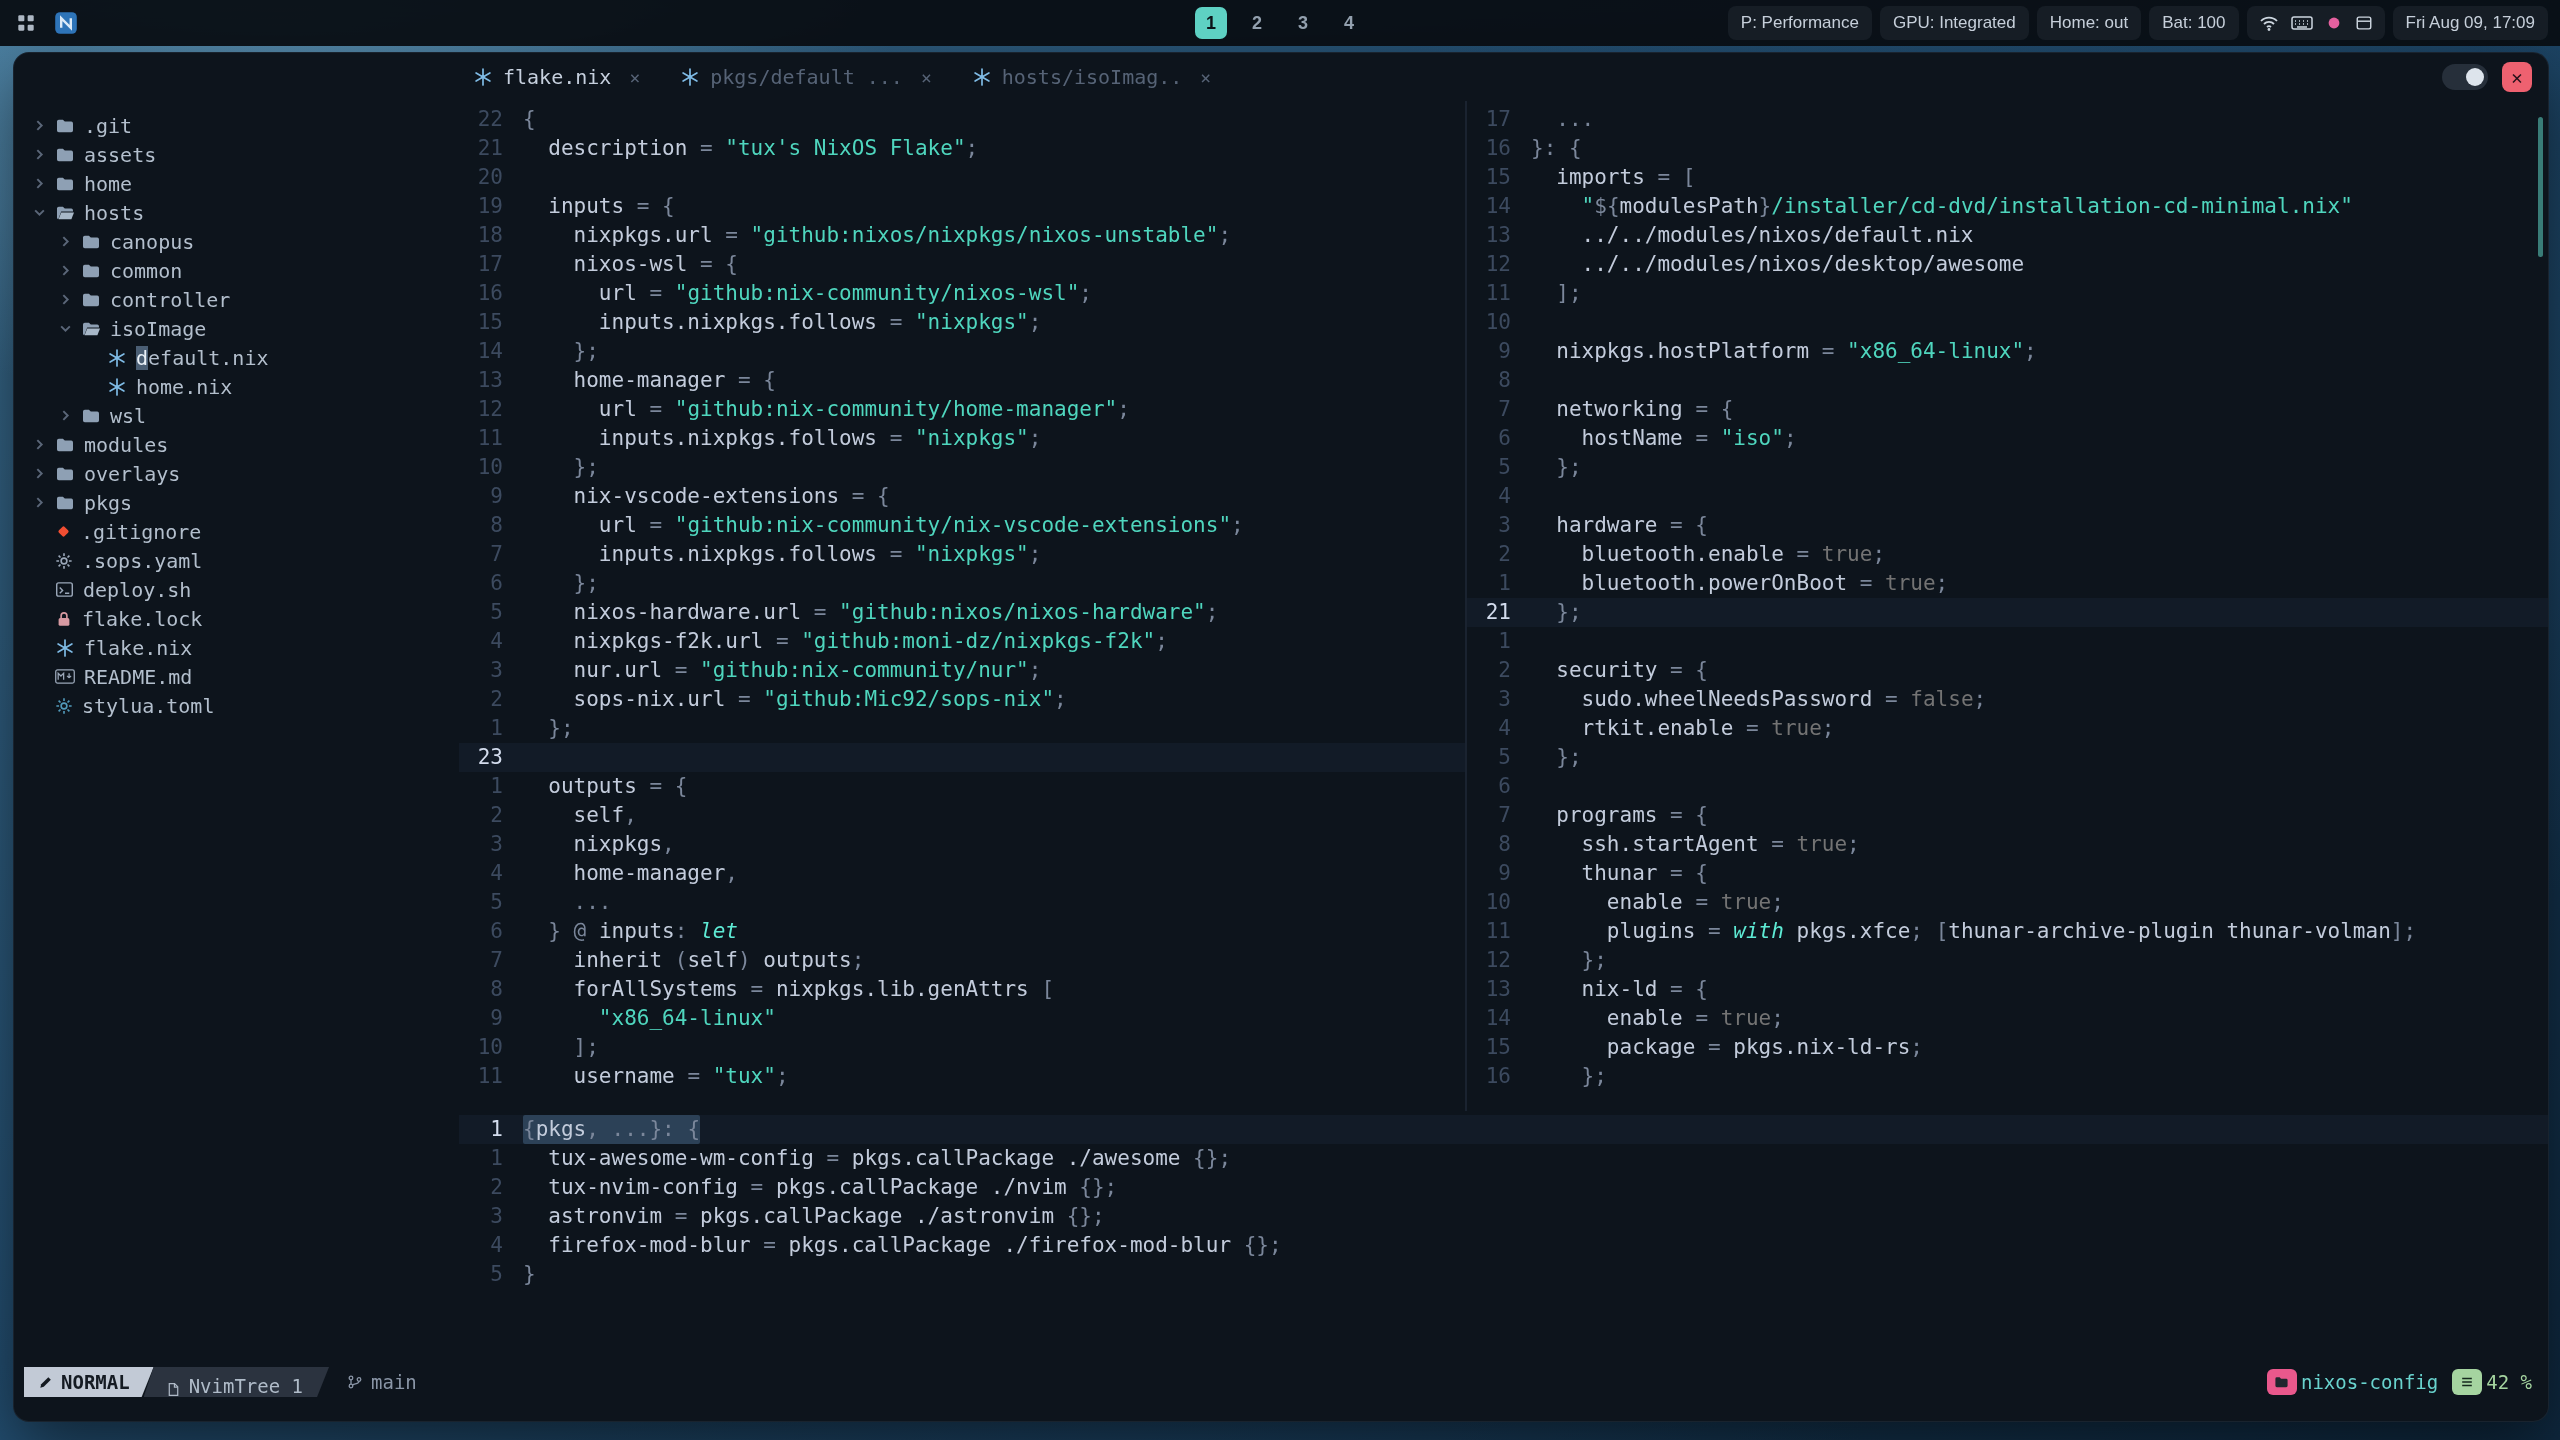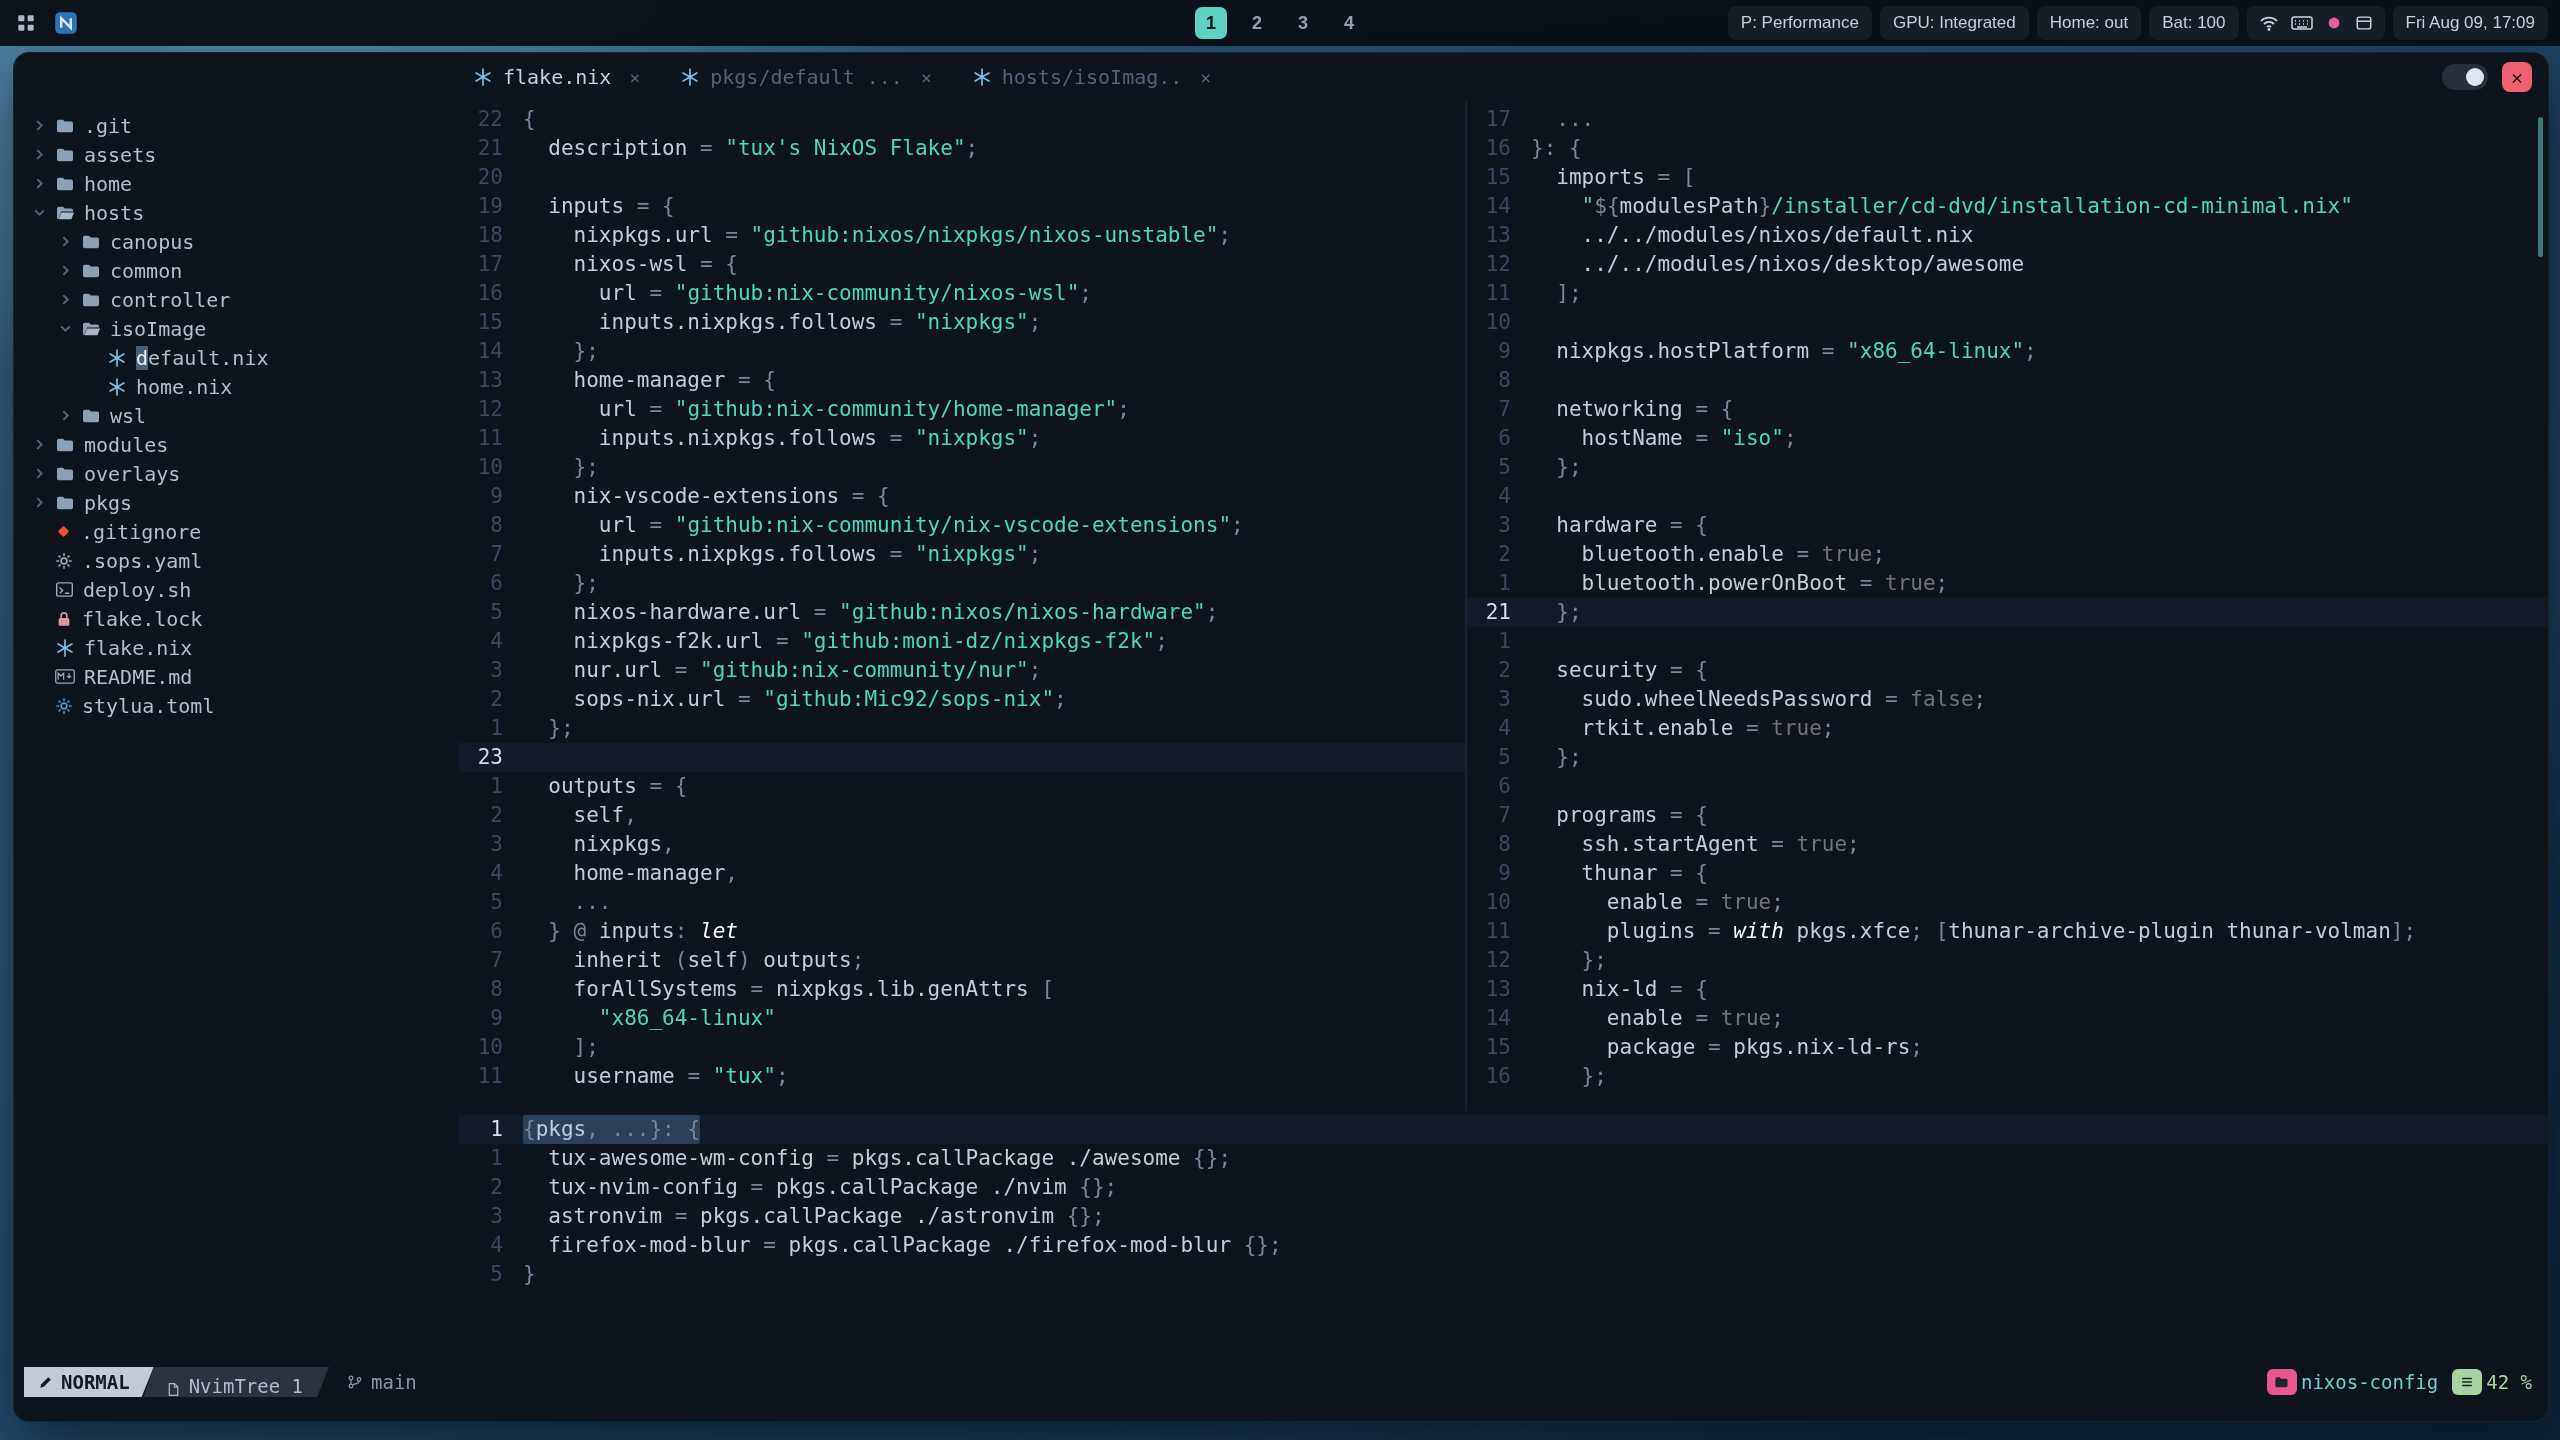--- a/index.html
+++ b/index.html
@@ -63,21 +63,21 @@
   .cline{display:flex;height:29px;line-height:29px;font-size:21px;white-space:pre;}
   .cline.cur{background:rgba(90,130,180,.07);}
   .lnum{flex:none;width:64px;padding-right:20px;text-align:right;color:#3c4a5f;box-sizing:border-box;}
   .lnum.cur{color:#d3dced;}
   .ctext{flex:none;}
   .ctext.sel{background:#2c4157;border-radius:2px;}
   .tk-f{color:#c3ccdc;}
   .tk-d{color:#7b879b;}
   .tk-s{color:#4fd6be;}
   .tk-b{color:#737373;}
-  .tk-k{color:#ffffff;font-style:italic;}
+  .tk-k{color:#5eead4;font-style:italic;}
 
   
   .statusline{height:30px;flex:none;display:flex;align-items:center;font-size:19px;padding:0 16px 0 10px;}
   .sl-mode{height:30px;display:flex;align-items:center;gap:8px;background:#c2cad6;color:#151b23;
     font-weight:bold;padding:0 24px 0 14px;clip-path:polygon(0 0,100% 0,calc(100% - 12px) 100%,0 100%);}
   .sl-buf{height:30px;display:flex;align-items:flex-end;gap:8px;background:#2b333f;color:#b0bcc9;
     padding:0 26px 0 22px;margin-left:-10px;clip-path:polygon(10px 0,100% 0,calc(100% - 12px) 100%,0 100%);}
   .sl-branch{display:flex;align-items:center;gap:8px;color:#8a96a7;margin-left:18px;}
   .sl-right{margin-left:auto;display:flex;align-items:center;gap:4px;}
   .badge{width:30px;height:26px;border-radius:6px;display:flex;align-items:center;justify-content:center;flex:none;}

